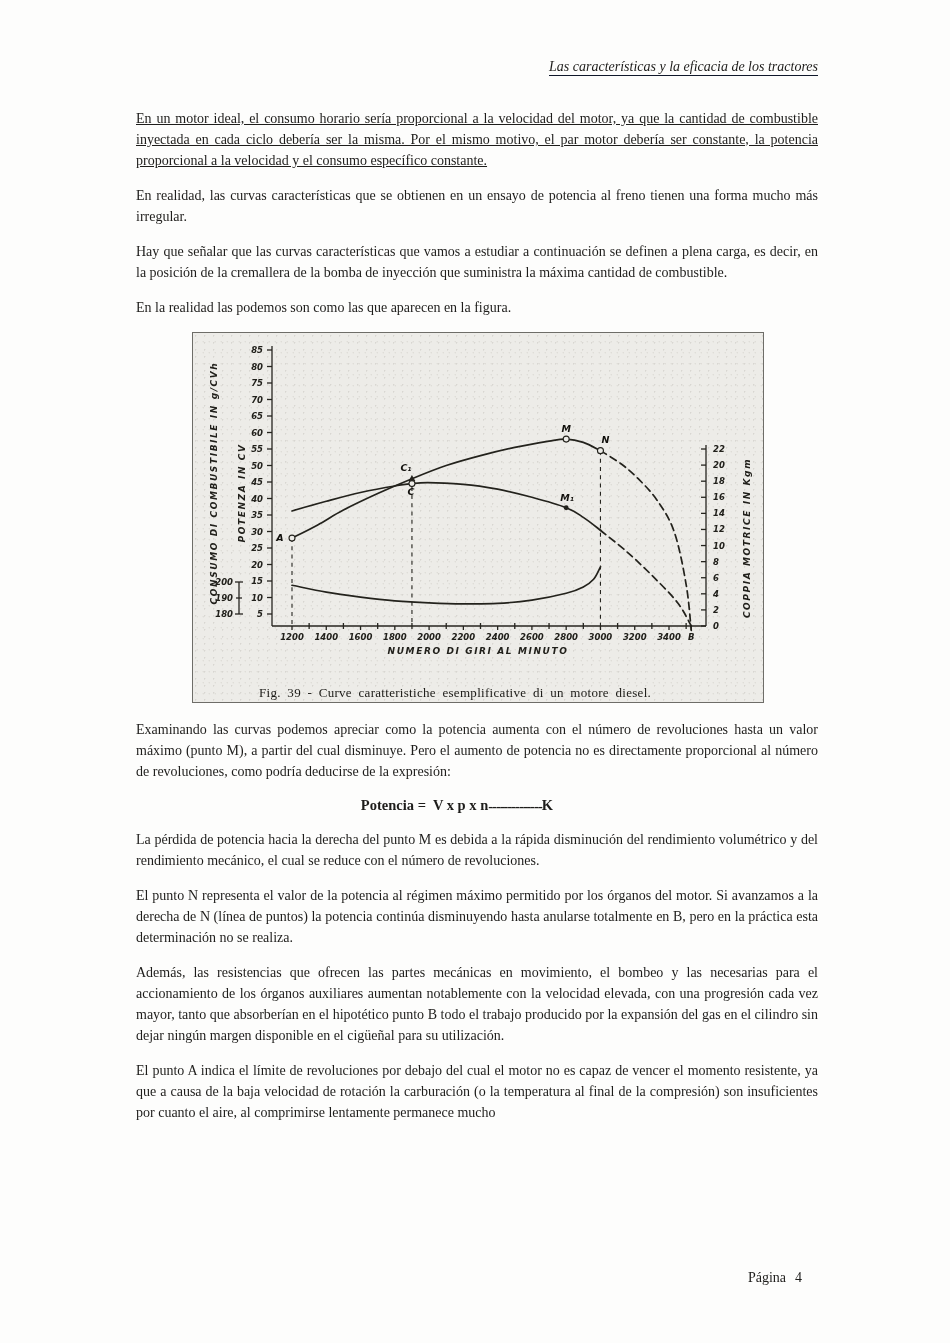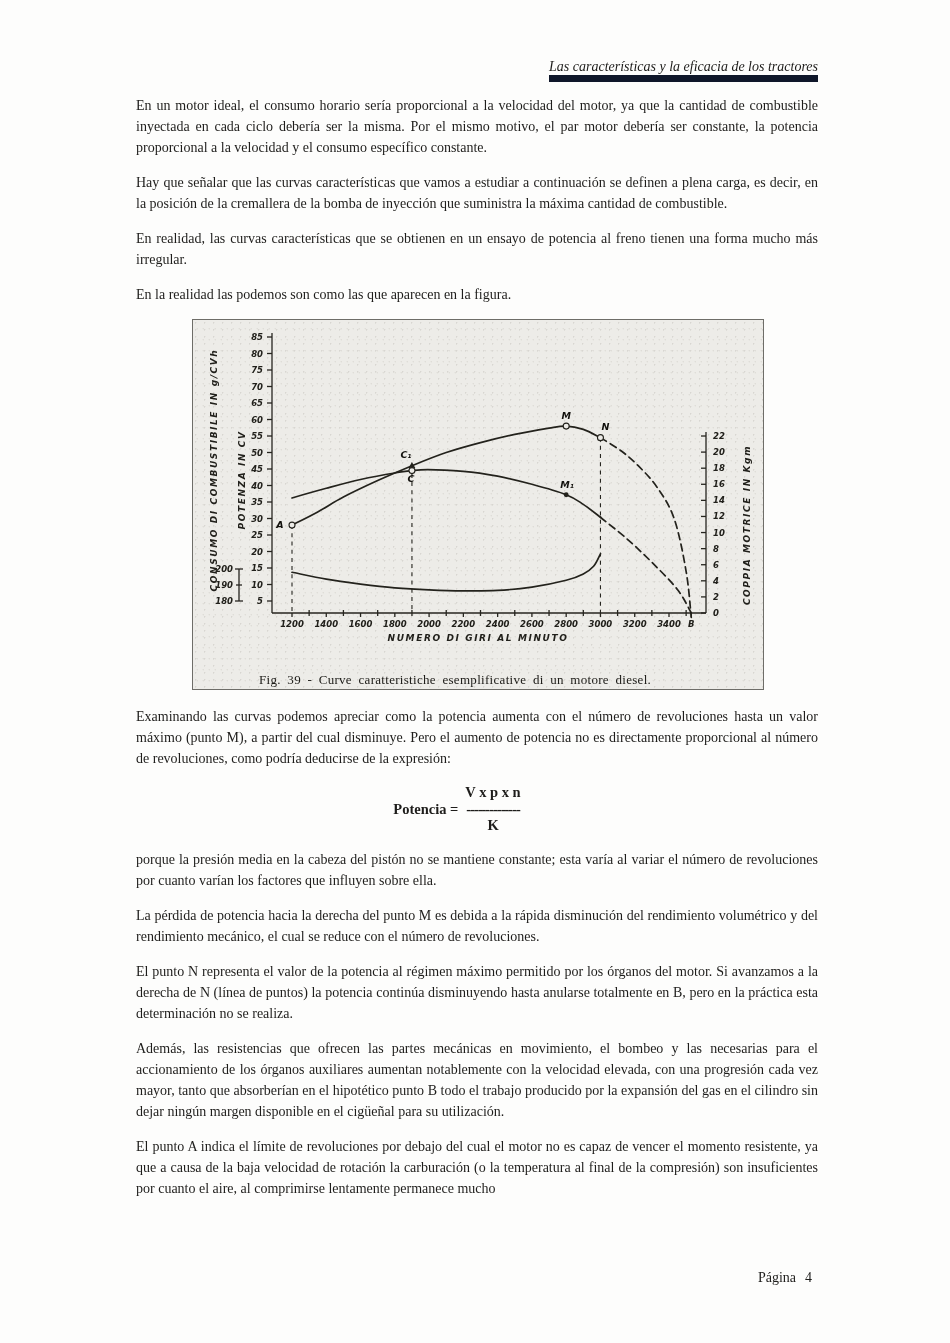--- a/index.html
+++ b/index.html
@@ -5,27 +5,27 @@
   html,body{margin:0;padding:0;}
   body{
     width:950px;height:1343px;position:relative;overflow:hidden;
     background:#fdfdfc;color:#1e1d1b;
     font-family:"Liberation Serif", serif;
   }
   .page{padding:0 132px 0 136px;}
   .running-head{padding-top:57px;text-align:right;}
   .running-head .rh{
     font-style:italic;font-size:14px;
-    border-bottom:7px solid #0f172a;padding-bottom:1px;
+    border-bottom:1px solid #0f172a;padding-bottom:1px;
   }
   .para{
     margin:0 0 14px 0;font-size:14px;line-height:21px;
     text-align:justify;
   }
-  .para.first{margin-top:20px;}
+  .para.first{margin-top:33px;text-decoration:underline;}
   
   .figbox{
     margin:2px 0 16px 56px;width:570px;height:369px;
     border:1.5px solid #6e6d68;
     background-color:#edece8;
     background-image:
       radial-gradient(circle at 30% 40%, rgba(110,105,90,.16) .6px, transparent 1px),
       radial-gradient(circle at 70% 80%, rgba(110,105,90,.11) .5px, transparent 1px);
     background-size:9px 7px,6px 11px;
     overflow:hidden;
@@ -43,38 +43,38 @@
   .tick{font:italic bold 8.5px "DejaVu Sans",sans-serif;fill:#21201b;}
   .axlabel{font:italic bold 9px "DejaVu Sans",sans-serif;letter-spacing:1.6px;fill:#21201b;}
   .ptlabel{font:italic bold 9.5px "DejaVu Sans",sans-serif;fill:#12110d;}
   .pt-open{fill:#edece8;stroke:#23221c;stroke-width:1.1;}
   .pt-dot{fill:#23221c;stroke:none;}
   
   .formula{
     display:flex;justify-content:center;align-items:center;gap:7px;
     font-weight:bold;font-size:14.5px;margin:10px 40px 14px 0;
   }
-  .frac{display:inline-flex;flex-direction:column;align-items:center;line-height:19px;}
+  .frac{display:inline-flex;flex-direction:row;align-items:center;line-height:19px;}
   .frac .bar{letter-spacing:-1px;line-height:14px;}
   
-  .footer{position:absolute;right:138px;bottom:57px;font-size:14px;}
+  .footer{position:absolute;right:148px;bottom:57px;font-size:14px;}
   .footer .num{margin-left:9px;}
 </style>
 </head>
 <body>
 
 <div class="page">
 
   <div class="running-head">
     <span class="rh">Las características y la eficacia de los tractores</span>
   </div>
 
   <p class="para first">En un motor ideal, el consumo horario sería proporcional a la velocidad del motor, ya que la cantidad de combustible inyectada en cada ciclo debería ser la misma. Por el mismo motivo, el par motor debería ser constante, la potencia proporcional a la velocidad y el consumo específico constante.</p>
+  <p class="para">En realidad, las curvas características que se obtienen en un ensayo de potencia al freno tienen una forma mucho más irregular.</p>
   <p class="para">Hay que señalar que las curvas características que vamos a estudiar a continuación se definen a plena carga, es decir, en la posición de la cremallera de la bomba de inyección que suministra la máxima cantidad de combustible.</p>
-  <p class="para">En realidad, las curvas características que se obtienen en un ensayo de potencia al freno tienen una forma mucho más irregular.</p>
   <p class="para">En la realidad las podemos son como las que aparecen en la figura.</p>
 
   <figure class="figbox">
     <svg id="chart-svg" viewBox="0 0 570 344" width="570" height="344">
         <line x1="79" y1="13" x2="79" y2="293" class="ax"></line>
         <line x1="79" y1="293" x2="513" y2="293" class="ax"></line>
         <line x1="513" y1="112" x2="513" y2="293" class="ax"></line>
         <line x1="74" y1="281" x2="79" y2="281" class="ax"></line>
         <text x="70" y="284" class="tick" text-anchor="end">5</text>
         <line x1="74" y1="264.5" x2="79" y2="264.5" class="ax"></line>
@@ -210,21 +210,20 @@
 
   <div class="formula">
     <span class="flhs">Potencia =</span>
     <span class="frac">
       <span>V x p x n</span>
       <span class="bar">--------------</span>
       <span>K</span>
     </span>
   </div>
 
-  <p class="para">porque la presión media en la cabeza del pistón no se mantiene constante; esta varía al variar el número de revoluciones por cuanto varían los factores que influyen sobre ella.</p>
   <p class="para">La pérdida de potencia hacia la derecha del punto M es debida a la rápida disminución del rendimiento volumétrico y del rendimiento mecánico, el cual se reduce con el número de revoluciones.</p>
   <p class="para">El punto N representa el valor de la potencia al régimen máximo permitido por los órganos del motor. Si avanzamos a la derecha de N (línea de puntos) la potencia continúa disminuyendo hasta anularse totalmente en B, pero en la práctica esta determinación no se realiza.</p>
   <p class="para">Además, las resistencias que ofrecen las partes mecánicas en movimiento, el bombeo y las necesarias para el accionamiento de los órganos auxiliares aumentan notablemente con la velocidad elevada, con una progresión cada vez mayor, tanto que absorberían en el hipotético punto B todo el trabajo producido por la expansión del gas en el cilindro sin dejar ningún margen disponible en el cigüeñal para su utilización.</p>
   <p class="para">El punto A indica el límite de revoluciones por debajo del cual el motor no es capaz de vencer el momento resistente, ya que a causa de la baja velocidad de rotación la carburación (o la temperatura al final de la compresión) son insuficientes por cuanto el aire, al comprimirse lentamente permanece mucho</p>
 
   <div class="footer">
     <span>Página</span><span class="num">4</span>
   </div>
 
 </div>

